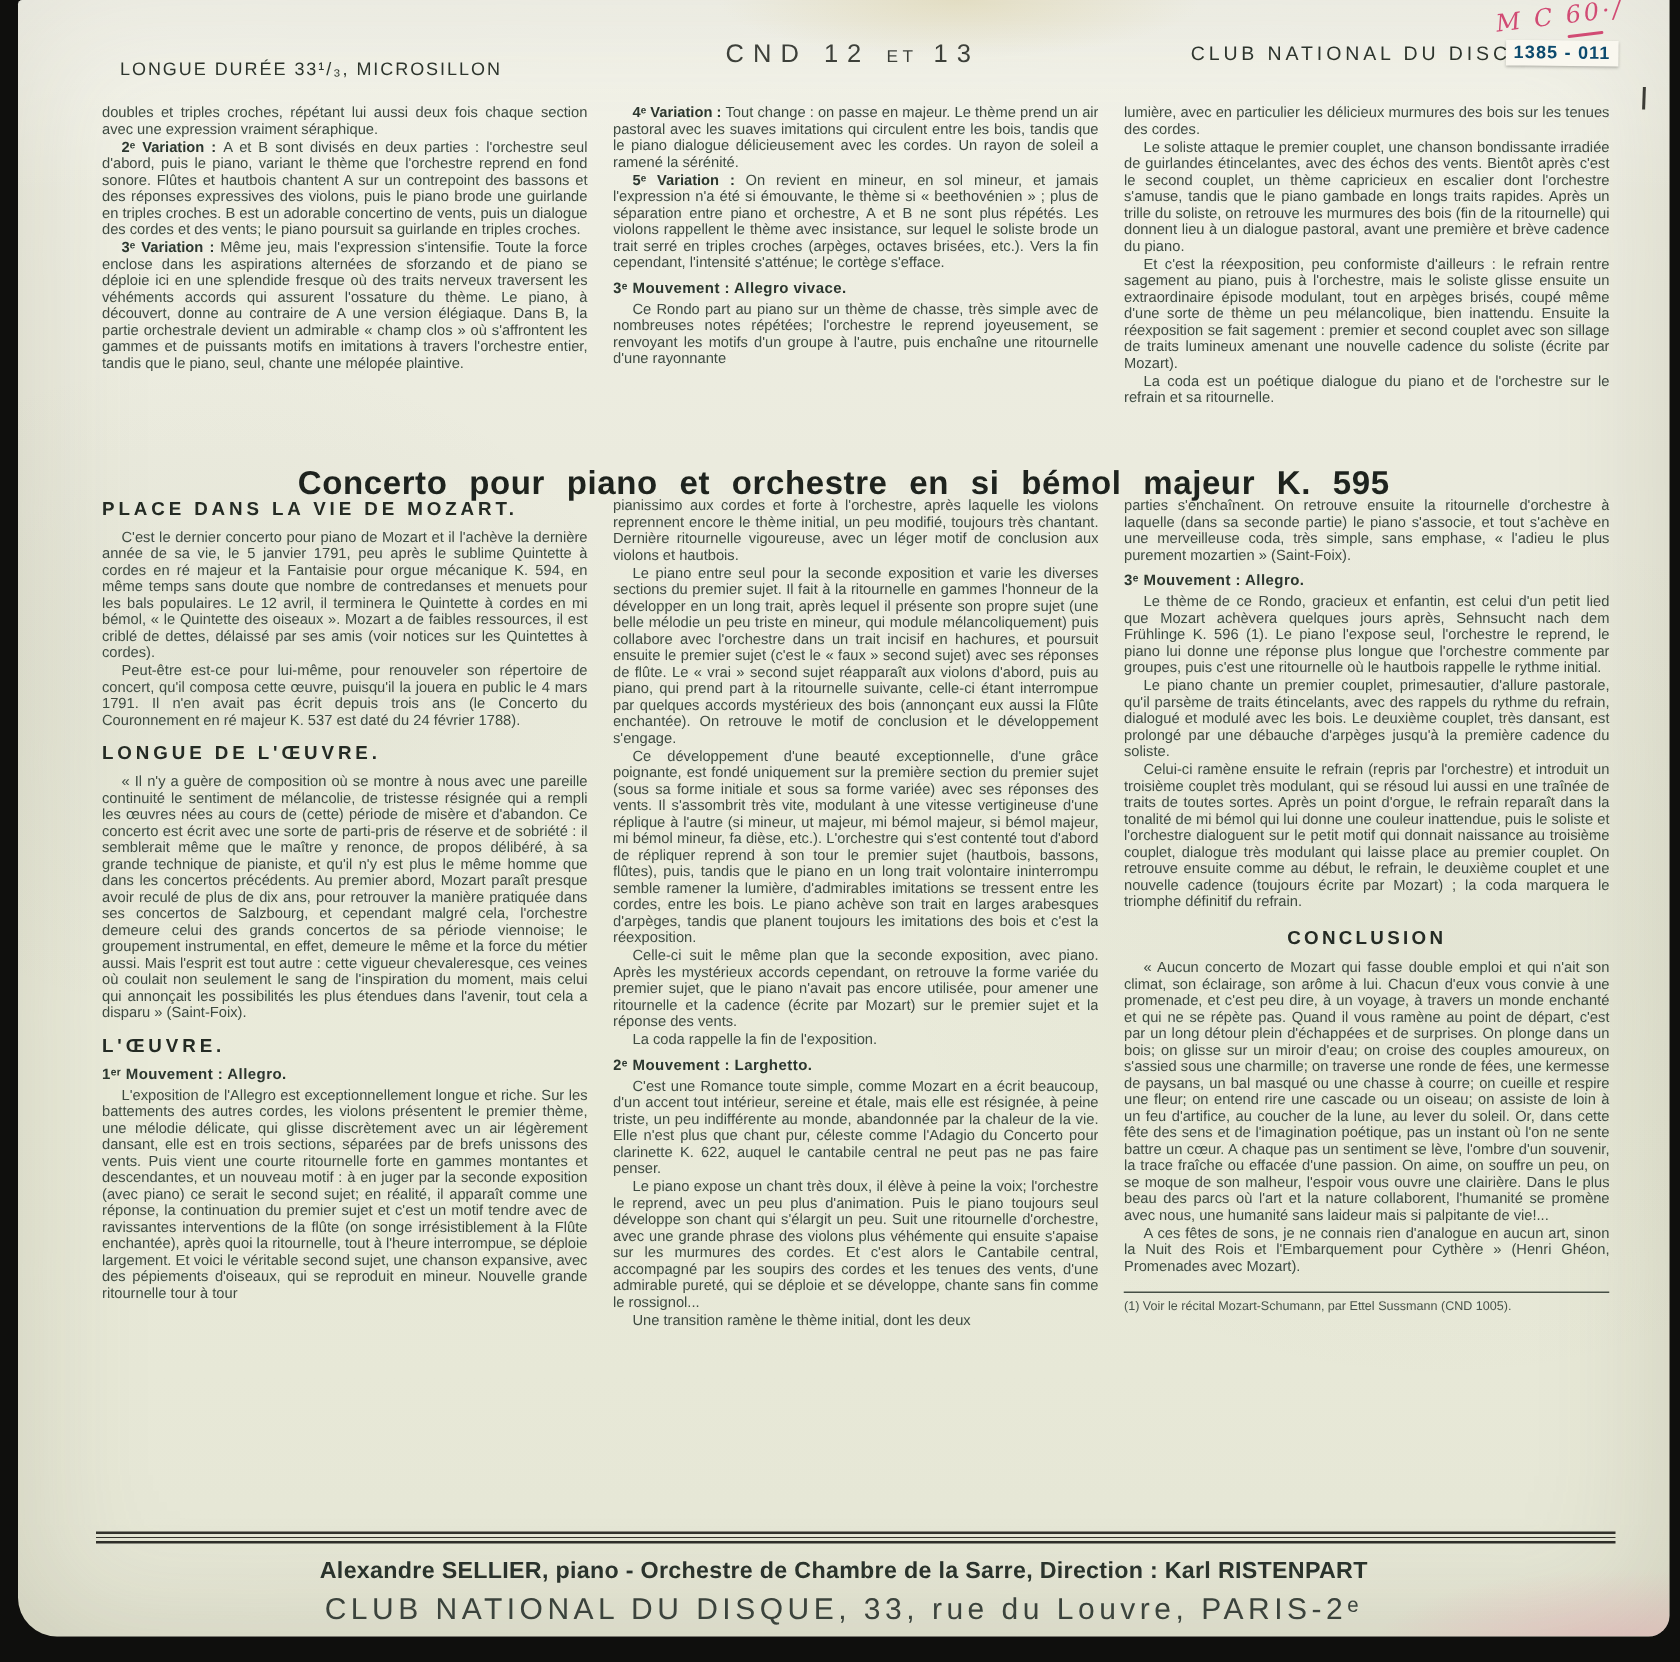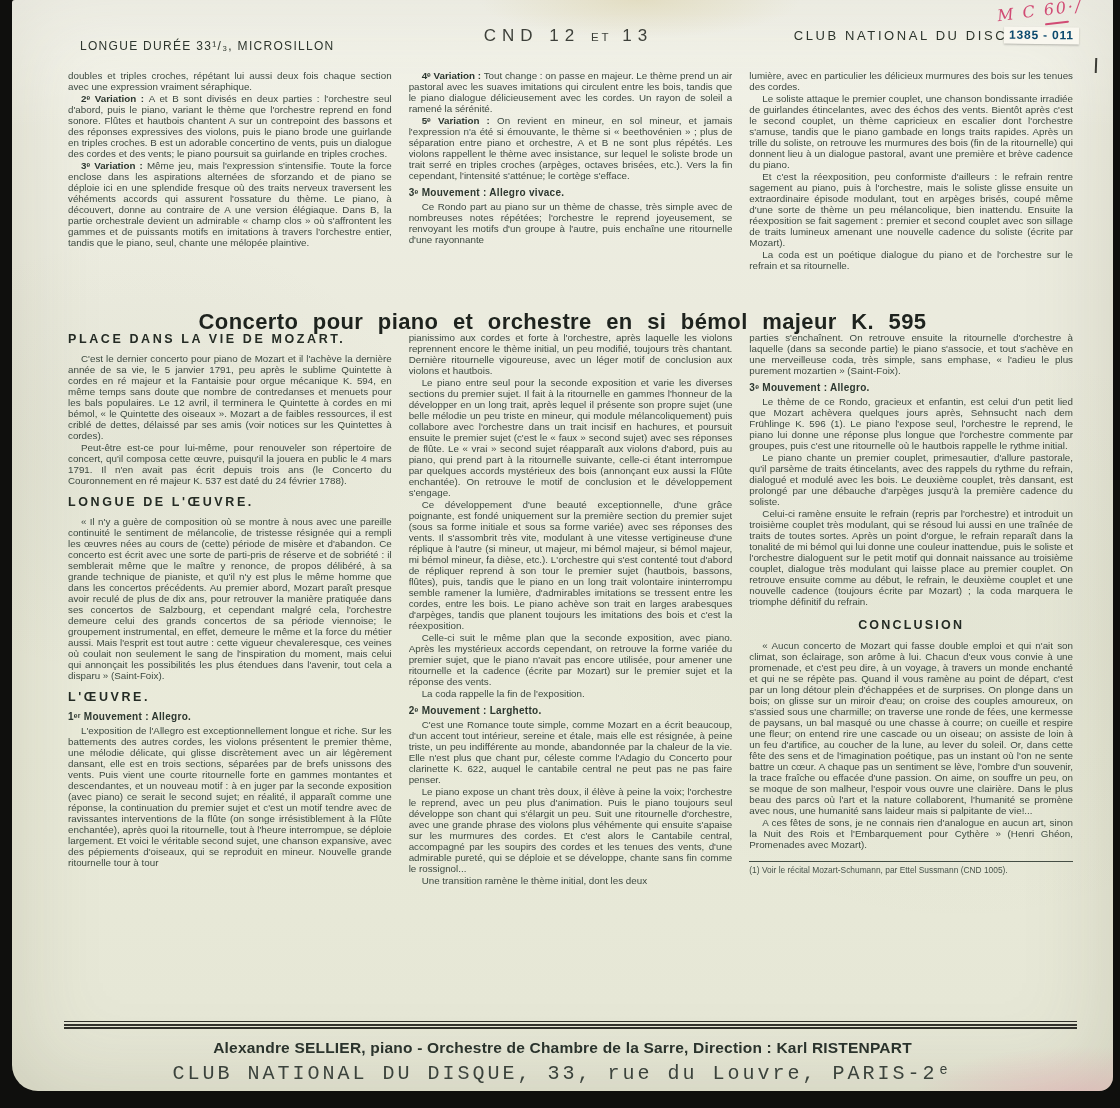--- a/index.html
+++ b/index.html
@@ -65,21 +65,21 @@
 
   
   .rule { position:absolute; left:52px; right:36px; top:1021px; height:8px;
           background:linear-gradient(to bottom,
              #32322c 0 1.5px, transparent 1.5px 3.4px,
              #32322c 3.4px 4.6px, transparent 4.6px 6.4px,
              #2e2e29 6.4px 8px); }
   .credits { position:absolute; top:1039px; left:0; right:0; text-align:center;
              font-weight:bold; font-size:15.5px; color:#2a332c; letter-spacing:.2px; }
   .publisher { position:absolute; top:1062px; left:0; right:0; text-align:center;
-               font-size:20px; letter-spacing:3px; color:#3b433c;font-family:Liberation Mono, monospace; }
+               font-size:20px; letter-spacing:3px; color:#3b433c; }
 </style>
 </head>
 <body>
 
 <div class="paper">
 
   <div class="header">
     <div class="h-left">LONGUE DURÉE 33¹/₃, MICROSILLON</div>
     <div class="h-center"><span>CND 12</span> <span class="et">ET</span> <span>13</span></div>
     <div class="h-right">

